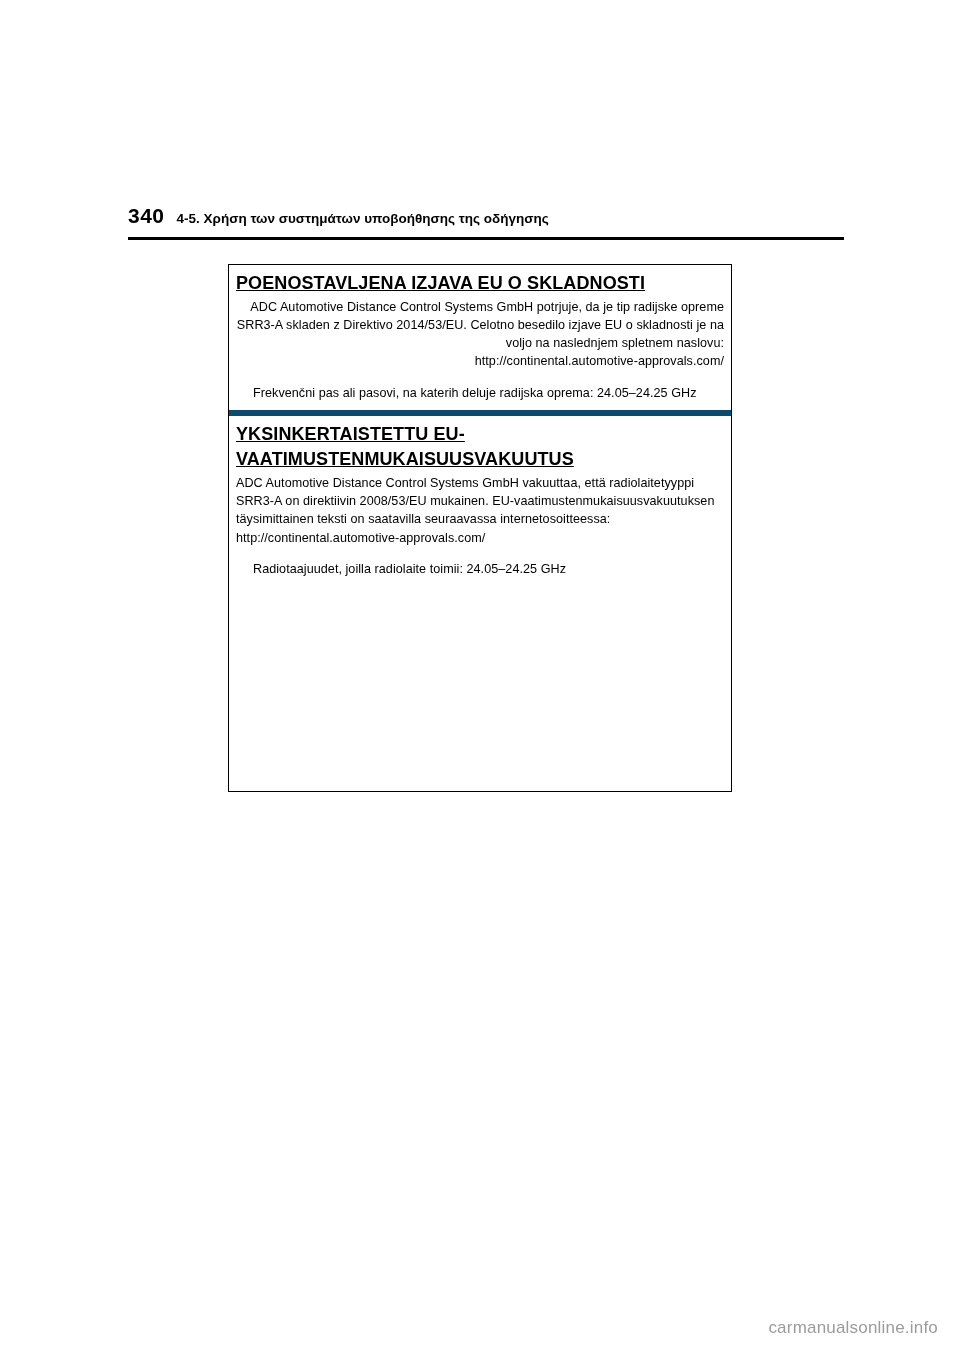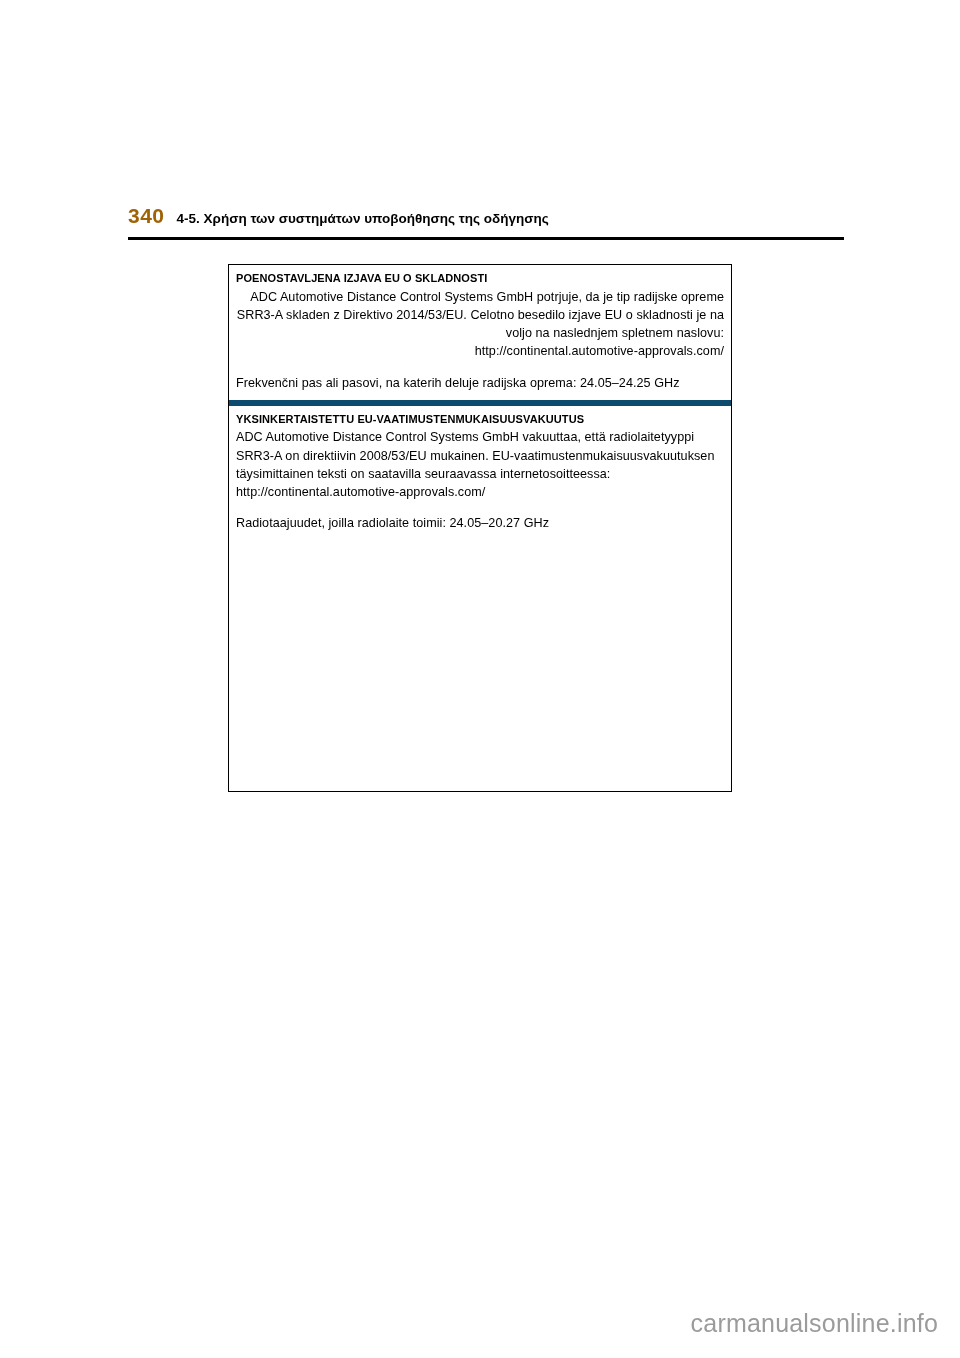--- a/index.html
+++ b/index.html
@@ -27,21 +27,21 @@
     left: 128px;
     top: 205px;
     width: 716px;
     display: flex;
     align-items: baseline;
   }
   .page-number {
     font-size: 21px;
     font-weight: bold;
     letter-spacing: 0.5px;
-    color: #a16207;
+    color: #000000;
     margin-right: 12px;
     line-height: 1;
   }
   .header-title {
     font-size: 13.5px;
     font-weight: bold;
     color: #000;
     line-height: 1;
     text-align: right;
   }
@@ -66,45 +66,47 @@
     background: #ffffff;
   }
   .section {
     box-sizing: border-box;
     padding: 6px 7px 8px 7px;
   }
   .section + .section {
     border-top: 6px solid #0c4a6e;
   }
   .sec-title {
-    font-size: 11px;
+    font-size: 18px;
     font-weight: bold;
     line-height: 1.42;
     margin: 0 0 1px 0;
     letter-spacing: 0.1px;
+    text-decoration: underline;
   }
   .para {
     font-size: 12.6px;
     line-height: 1.45;
     margin: 0;
     letter-spacing: 0.05px;
   }
   .para + .para {
     margin-top: 13px;
+    margin-left: 17px;
   }
   .sec-body .para:first-child {
     margin-top: 0;
   }
 
   
   .watermark {
     position: absolute;
     right: 22px;
     bottom: 20px;
-    font-size: 25px;
+    font-size: 17px;
     color: #9b9b9b;
     letter-spacing: 0.2px;
     font-family: "Liberation Sans", sans-serif;
     white-space: nowrap;
   }
 </style>
 </head>
 <body>
 
 <div class="page">
@@ -124,21 +126,21 @@
 http://continental.automotive-approvals.com/</p>
         <p class="para">Frekvenčni pas ali pasovi, na katerih deluje radijska oprema: 24.05–24.25 GHz</p>
       </div>
     </div>
 
     <div class="section">
       <p class="sec-title">YKSINKERTAISTETTU EU-VAATIMUSTENMUKAISUUSVAKUUTUS</p>
       <div class="sec-body">
         <p class="para" style="white-space: pre-line;">ADC Automotive Distance Control Systems GmbH vakuuttaa, että radiolaitetyyppi SRR3-A on direktiivin 2008/53/EU mukainen. EU-vaatimustenmukaisuusvakuutuksen täysimittainen teksti on saatavilla seuraavassa internetosoitteessa:
 http://continental.automotive-approvals.com/</p>
-        <p class="para">Radiotaajuudet, joilla radiolaite toimii: 24.05–20.27 GHz</p>
+        <p class="para">Radiotaajuudet, joilla radiolaite toimii: 24.05–24.25 GHz</p>
       </div>
     </div>
 
   </div>
 
   <div class="watermark">carmanualsonline.info</div>
 
 </div>
 
 </body></html>

